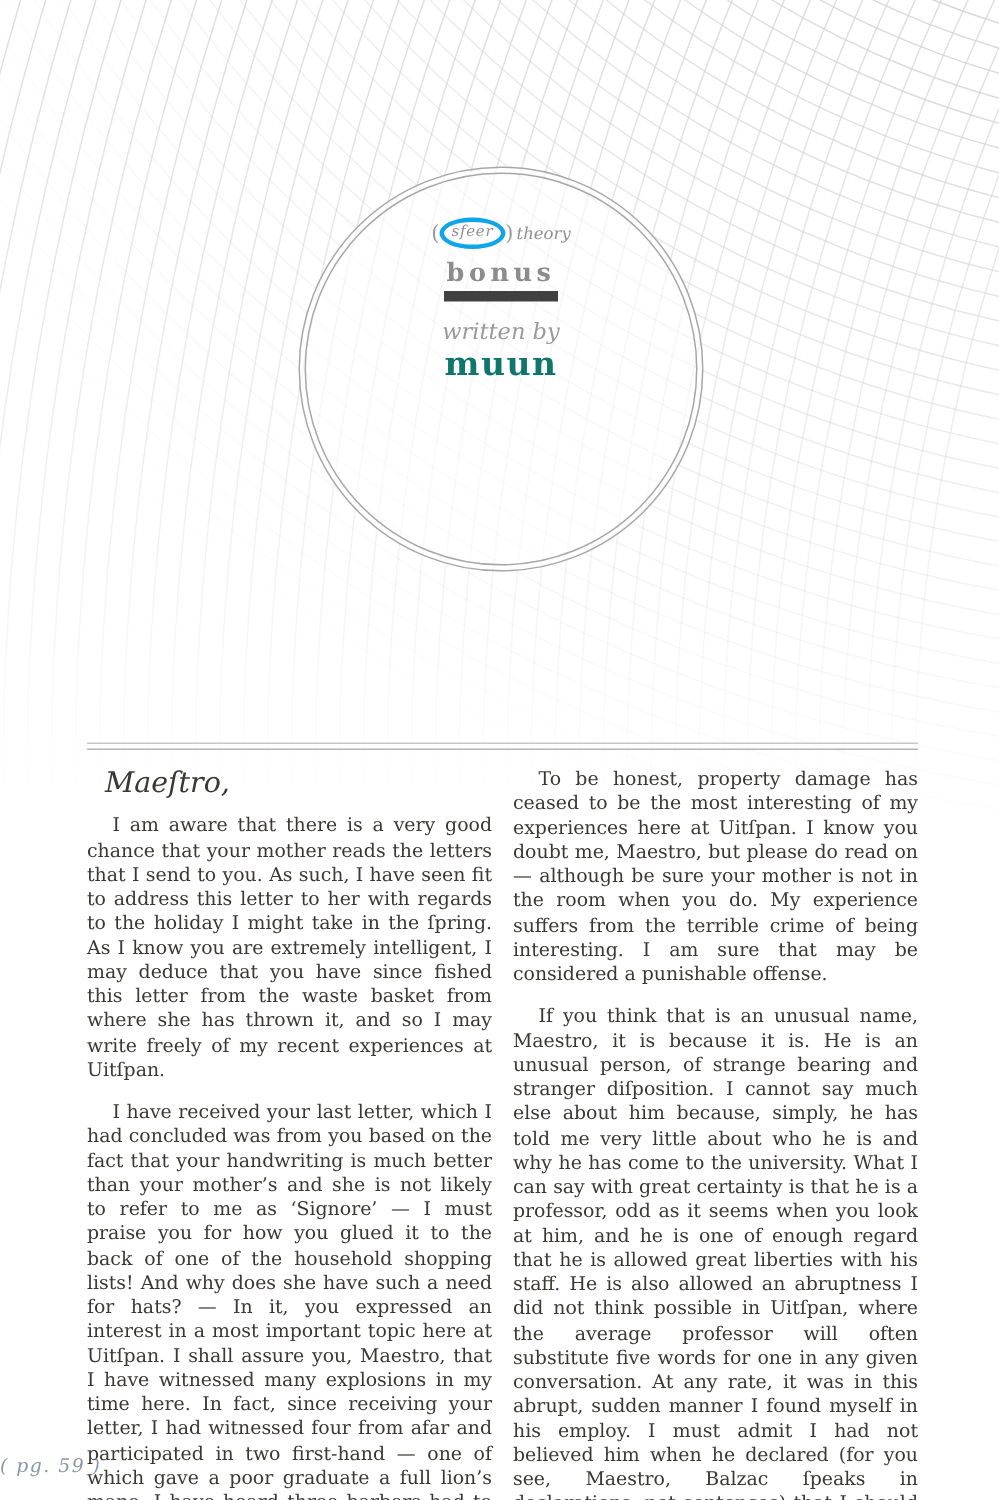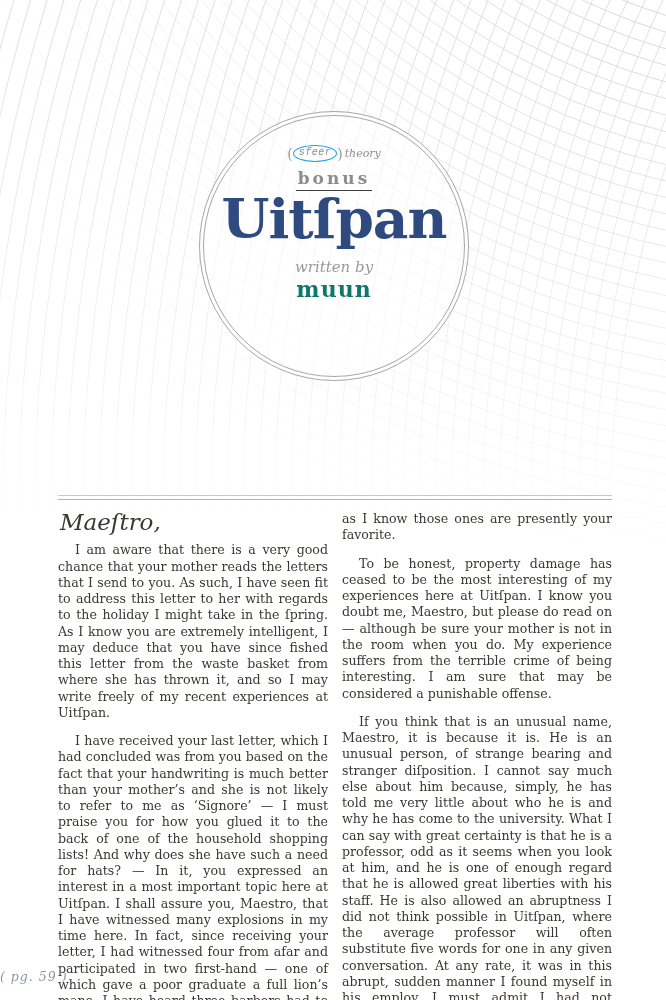--- a/index.html
+++ b/index.html
@@ -8,38 +8,38 @@
   .bg-svg{position:absolute;left:0;top:0;pointer-events:none;}
 
   
   .badge-ring{position:absolute;left:199px;top:111px;width:270px;height:270px;
               border:1px solid #a7a7a7;border-radius:50%;box-sizing:border-box;background:rgba(255,255,255,.55);}
   .badge-ring-inner{position:absolute;inset:3px;border:1px solid #a7a7a7;border-radius:50%;}
   .badge-content{position:absolute;left:197px;top:111px;width:274px;height:272px;
                  display:flex;flex-direction:column;align-items:center;text-align:center;}
   .logo-row{margin-top:34px;color:#8f8f8f;font-size:11px;display:flex;align-items:center;line-height:1;}
   .logo-paren{font-size:14px;color:#9a9a9a;}
-  .logo-oval{display:inline-block;border:1px solid #0ea5e9;border-radius:50%;
-             padding:2px 5px 3px;font-style:italic;font-size:10px;letter-spacing:.5px;color:#8f8f8f;font-family:Liberation Mono, monospace;}
+  .logo-oval{display:inline-block;border:3px solid #0ea5e9;border-radius:50%;
+             padding:2px 5px 3px;font-style:italic;font-size:10px;letter-spacing:.5px;color:#8f8f8f;}
   .logo-theory{font-style:italic;font-size:11px;margin-left:2px;color:#8f8f8f;text-align:right;}
   .kicker{margin-top:6px;font-size:17px;font-weight:bold;letter-spacing:3px;color:#8c8c8c;
-          border-bottom:1px solid #404040;padding:0 2px 2px;}
+          border-bottom:7px solid #404040;padding:0 2px 2px;}
   .series-title{margin-top:7px;font-size:30px;line-height:1.1;color:#2b5a7c;}
   .main-title{font-size:55px;line-height:1.02;font-weight:bold;color:#2e4a7f;letter-spacing:-1px;}
   .byline{margin-top:13px;font-style:italic;font-size:15px;color:#9a9a9a;line-height:1;}
   .author{margin-top:3px;font-size:22px;font-weight:bold;color:#0f766e;letter-spacing:1px;line-height:1;}
 
   
   .rule{position:absolute;left:58px;top:495px;width:554px;height:3px;
         border-top:1px solid #c7c7c7;border-bottom:1px solid #b3b3b3;box-sizing:content-box;}
   .columns{position:absolute;left:58px;top:511px;width:554px;display:flex;gap:14px;}
   .col{width:270px;font-size:12.6px;line-height:16.25px;text-align:justify;color:#3a3833;}
   .col p{margin:0 0 12px;text-indent:17px;}
   .col p.no-indent{text-indent:0;}
-  .salutation{font-size:23px;font-style:italic;margin:3px 0 12px 2px;color:#3a3833;}
+  .salutation{font-size:19px;font-style:italic;margin:3px 0 12px 12px;color:#3a3833;}
 
   .page-num{position:absolute;left:0;right:0;top:969px;
             font-style:italic;font-size:12.5px;color:#8796a8;letter-spacing:1px;}
 </style>
 </head>
 <body>
 
 <div class="page">
 
   <svg class="bg-svg" width="666" height="540" viewBox="0 0 666 540">
@@ -162,35 +162,33 @@
   </div>
 
   <div class="badge-content">
     <div class="logo-row">
       <span class="logo-paren">(</span>
       <span class="logo-oval">sfeer</span>
       <span class="logo-paren">)</span>
       <span class="logo-theory">theory</span>
     </div>
     <div class="kicker">bonus</div>
-    <div class="main-title">Uitſpan</div>
     <div class="byline">written by</div>
     <div class="author">muun</div>
   </div>
 
   <div class="rule"></div>
 
   <div class="columns">
     <div class="col">
       <div class="salutation">Maeſtro,</div>
       <p>I am aware that there is a very good chance that your mother reads the letters that I send to you. As such, I have seen fit to address this letter to her with regards to the holiday I might take in the ſpring. As I know you are extremely intelligent, I may deduce that you have since fished this letter from the waste basket from where she has thrown it, and so I may write freely of my recent experiences at Uitſpan.</p>
       <p>I have received your last letter, which I had concluded was from you based on the fact that your handwriting is much better than your mother’s and she is not likely to refer to me as ‘Signore’ — I must praise you for how you glued it to the back of one of the household shopping lists! And why does she have such a need for hats? — In it, you expressed an interest in a most important topic here at Uitſpan. I shall assure you, Maestro, that I have witnessed many explosions in my time here. In fact, since receiving your letter, I had witnessed four from afar and participated in two first-hand — one of which gave a poor graduate a full lion’s mane. I have heard three barbers had to be employed to remove it. I must apologize if I am boring in the telling of it — explosions happen so commonly at Uitſpan that I admit I have grown tragically used to their occurrence. But, I promise you, that when they do occur they are indeed ſpectacular, and I shall be sure to report dutifully if any do involve a fireball,</p>
     </div>
     <div class="col">
-      <p class="no-indent">as I know those ones are presently your favorite.</p>
       <p>To be honest, property damage has ceased to be the most interesting of my experiences here at Uitſpan. I know you doubt me, Maestro, but please do read on — although be sure your mother is not in the room when you do. My experience suffers from the terrible crime of being interesting. I am sure that may be considered a punishable offense.</p>
       <p>If you think that is an unusual name, Maestro, it is because it is. He is an unusual person, of strange bearing and stranger diſposition. I cannot say much else about him because, simply, he has told me very little about who he is and why he has come to the university. What I can say with great certainty is that he is a professor, odd as it seems when you look at him, and he is one of enough regard that he is allowed great liberties with his staff. He is also allowed an abruptness I did not think possible in Uitſpan, where the average professor will often substitute five words for one in any given conversation. At any rate, it was in this abrupt, sudden manner I found myself in his employ. I must admit I had not believed him when he declared (for you see, Maestro, Balzac ſpeaks in declarations, not sentences) that I should work with him. However, the next morning, sure enough, I discovered that my schedule card had been wiped completely clean</p>
     </div>
   </div>
 
   <div class="page-num">( pg. 59 )</div>
 
 </div>
 
 </body></html>

